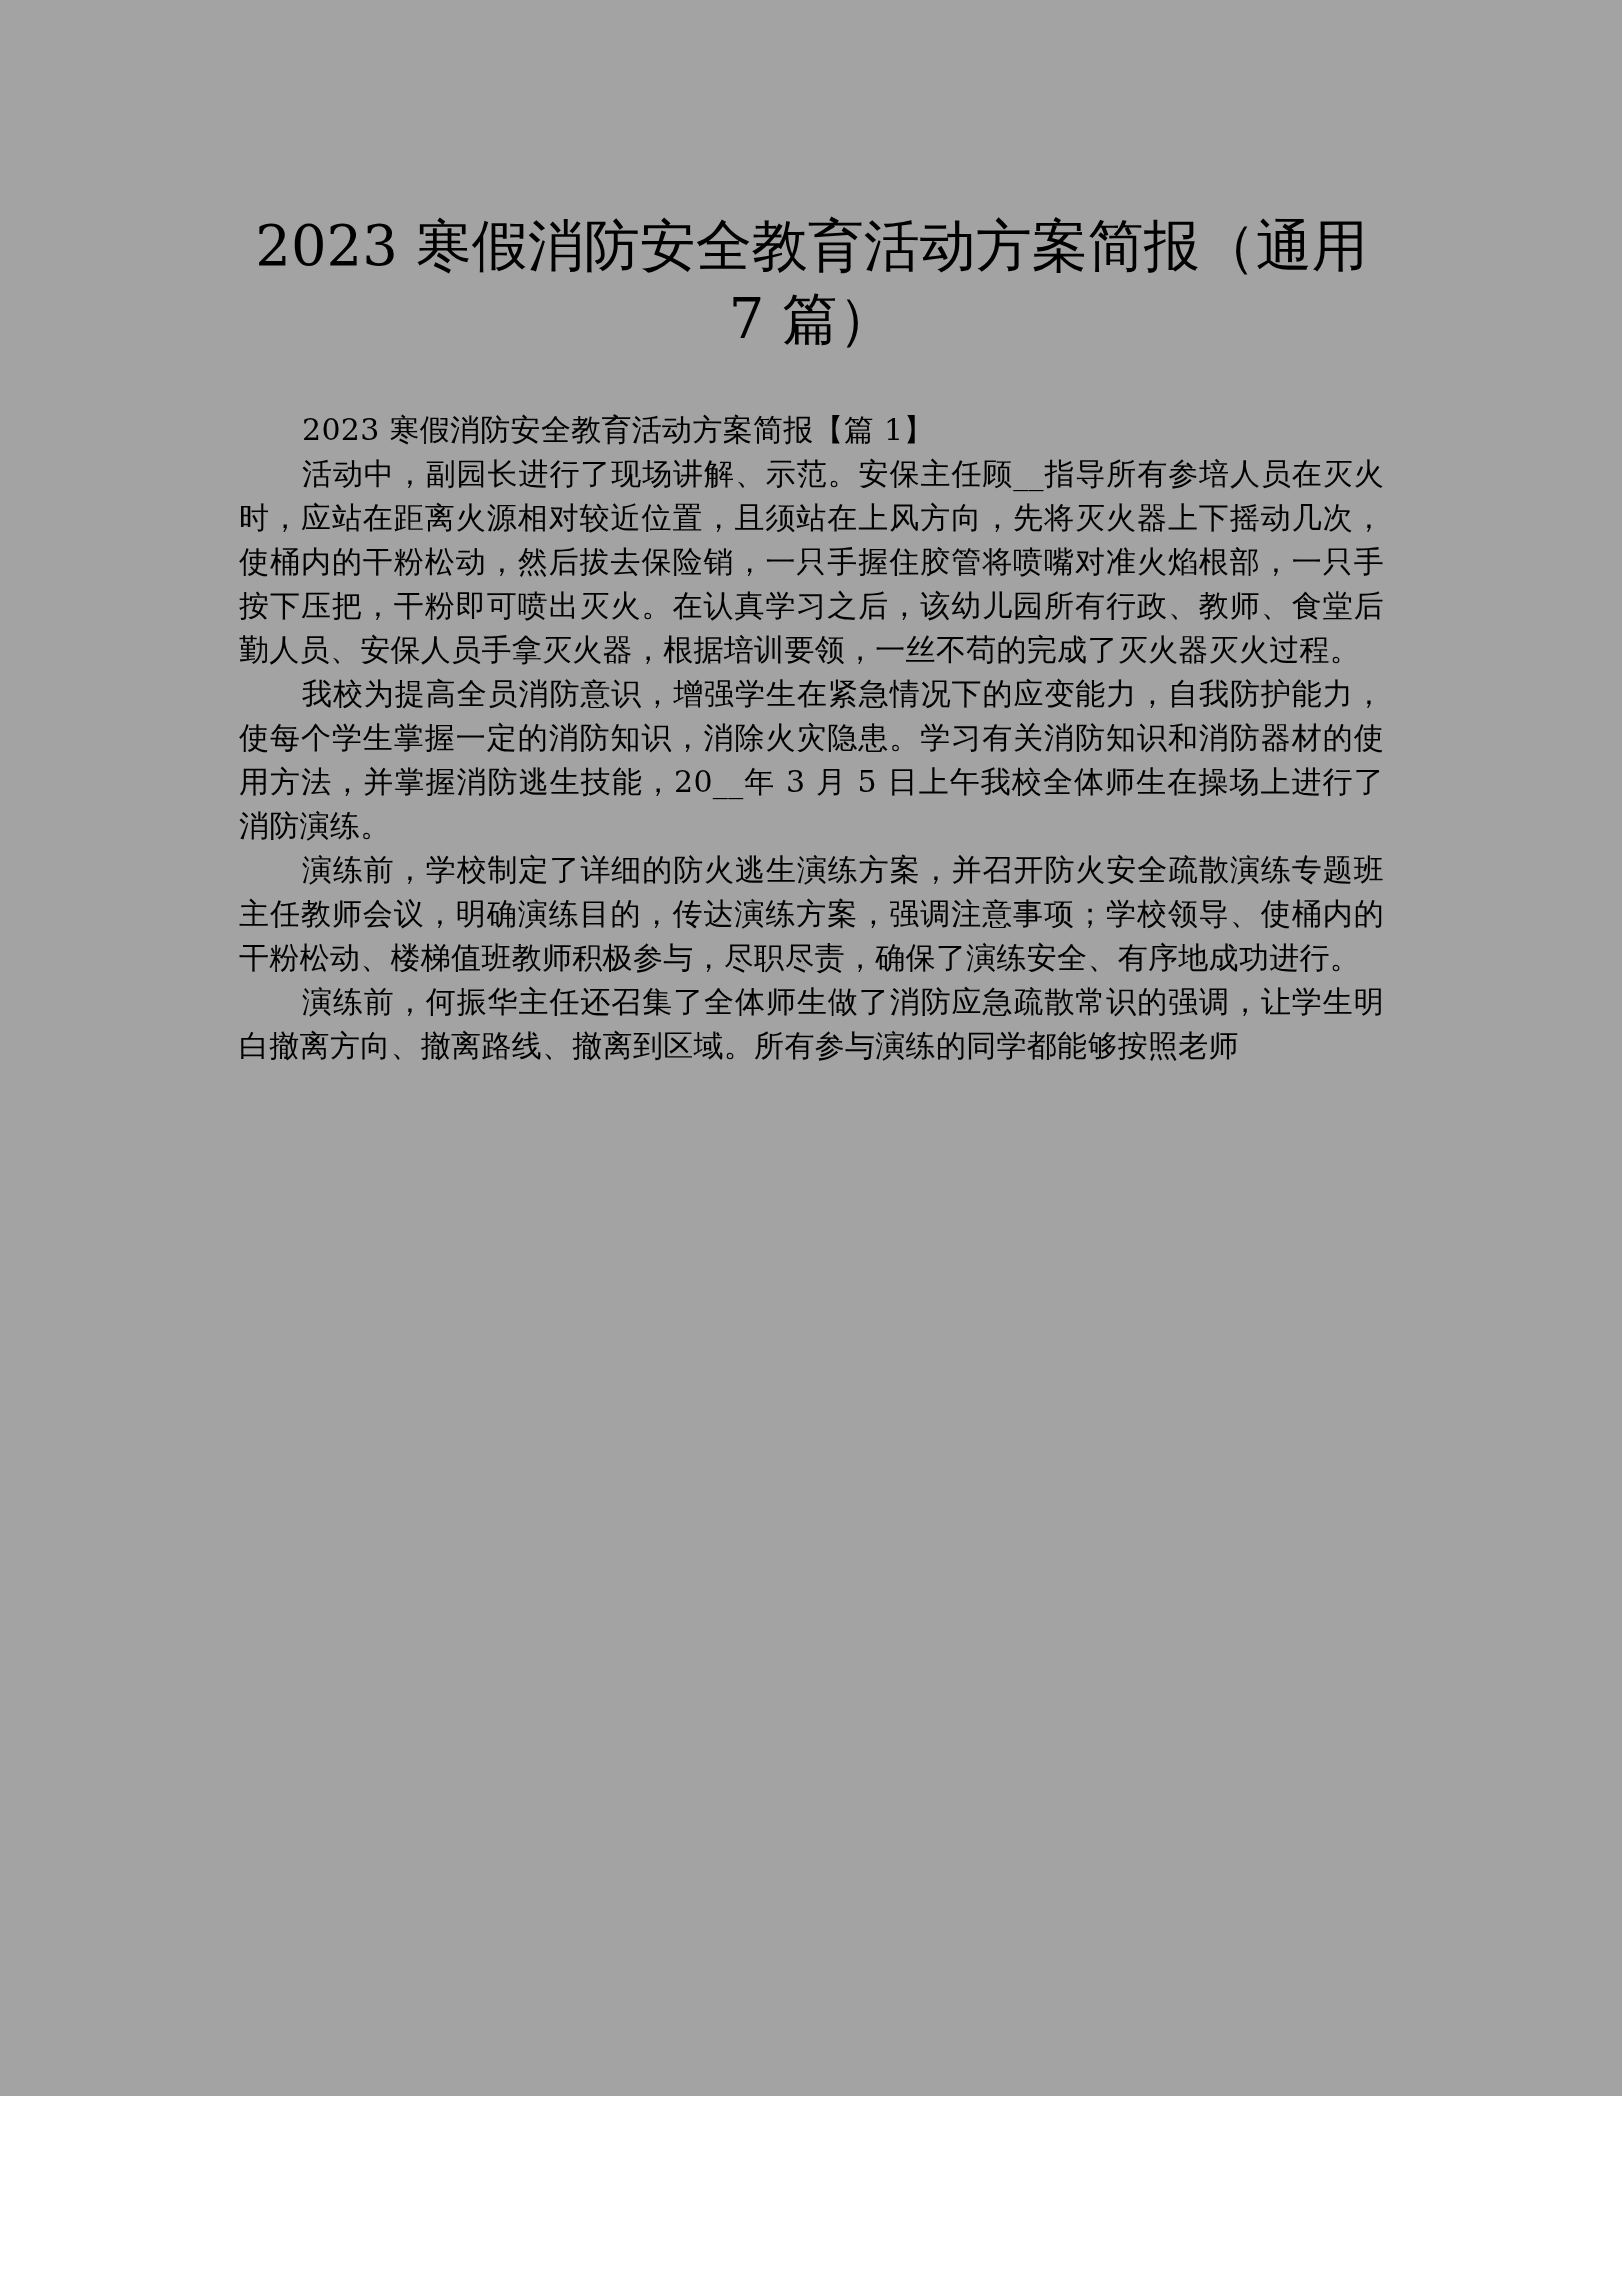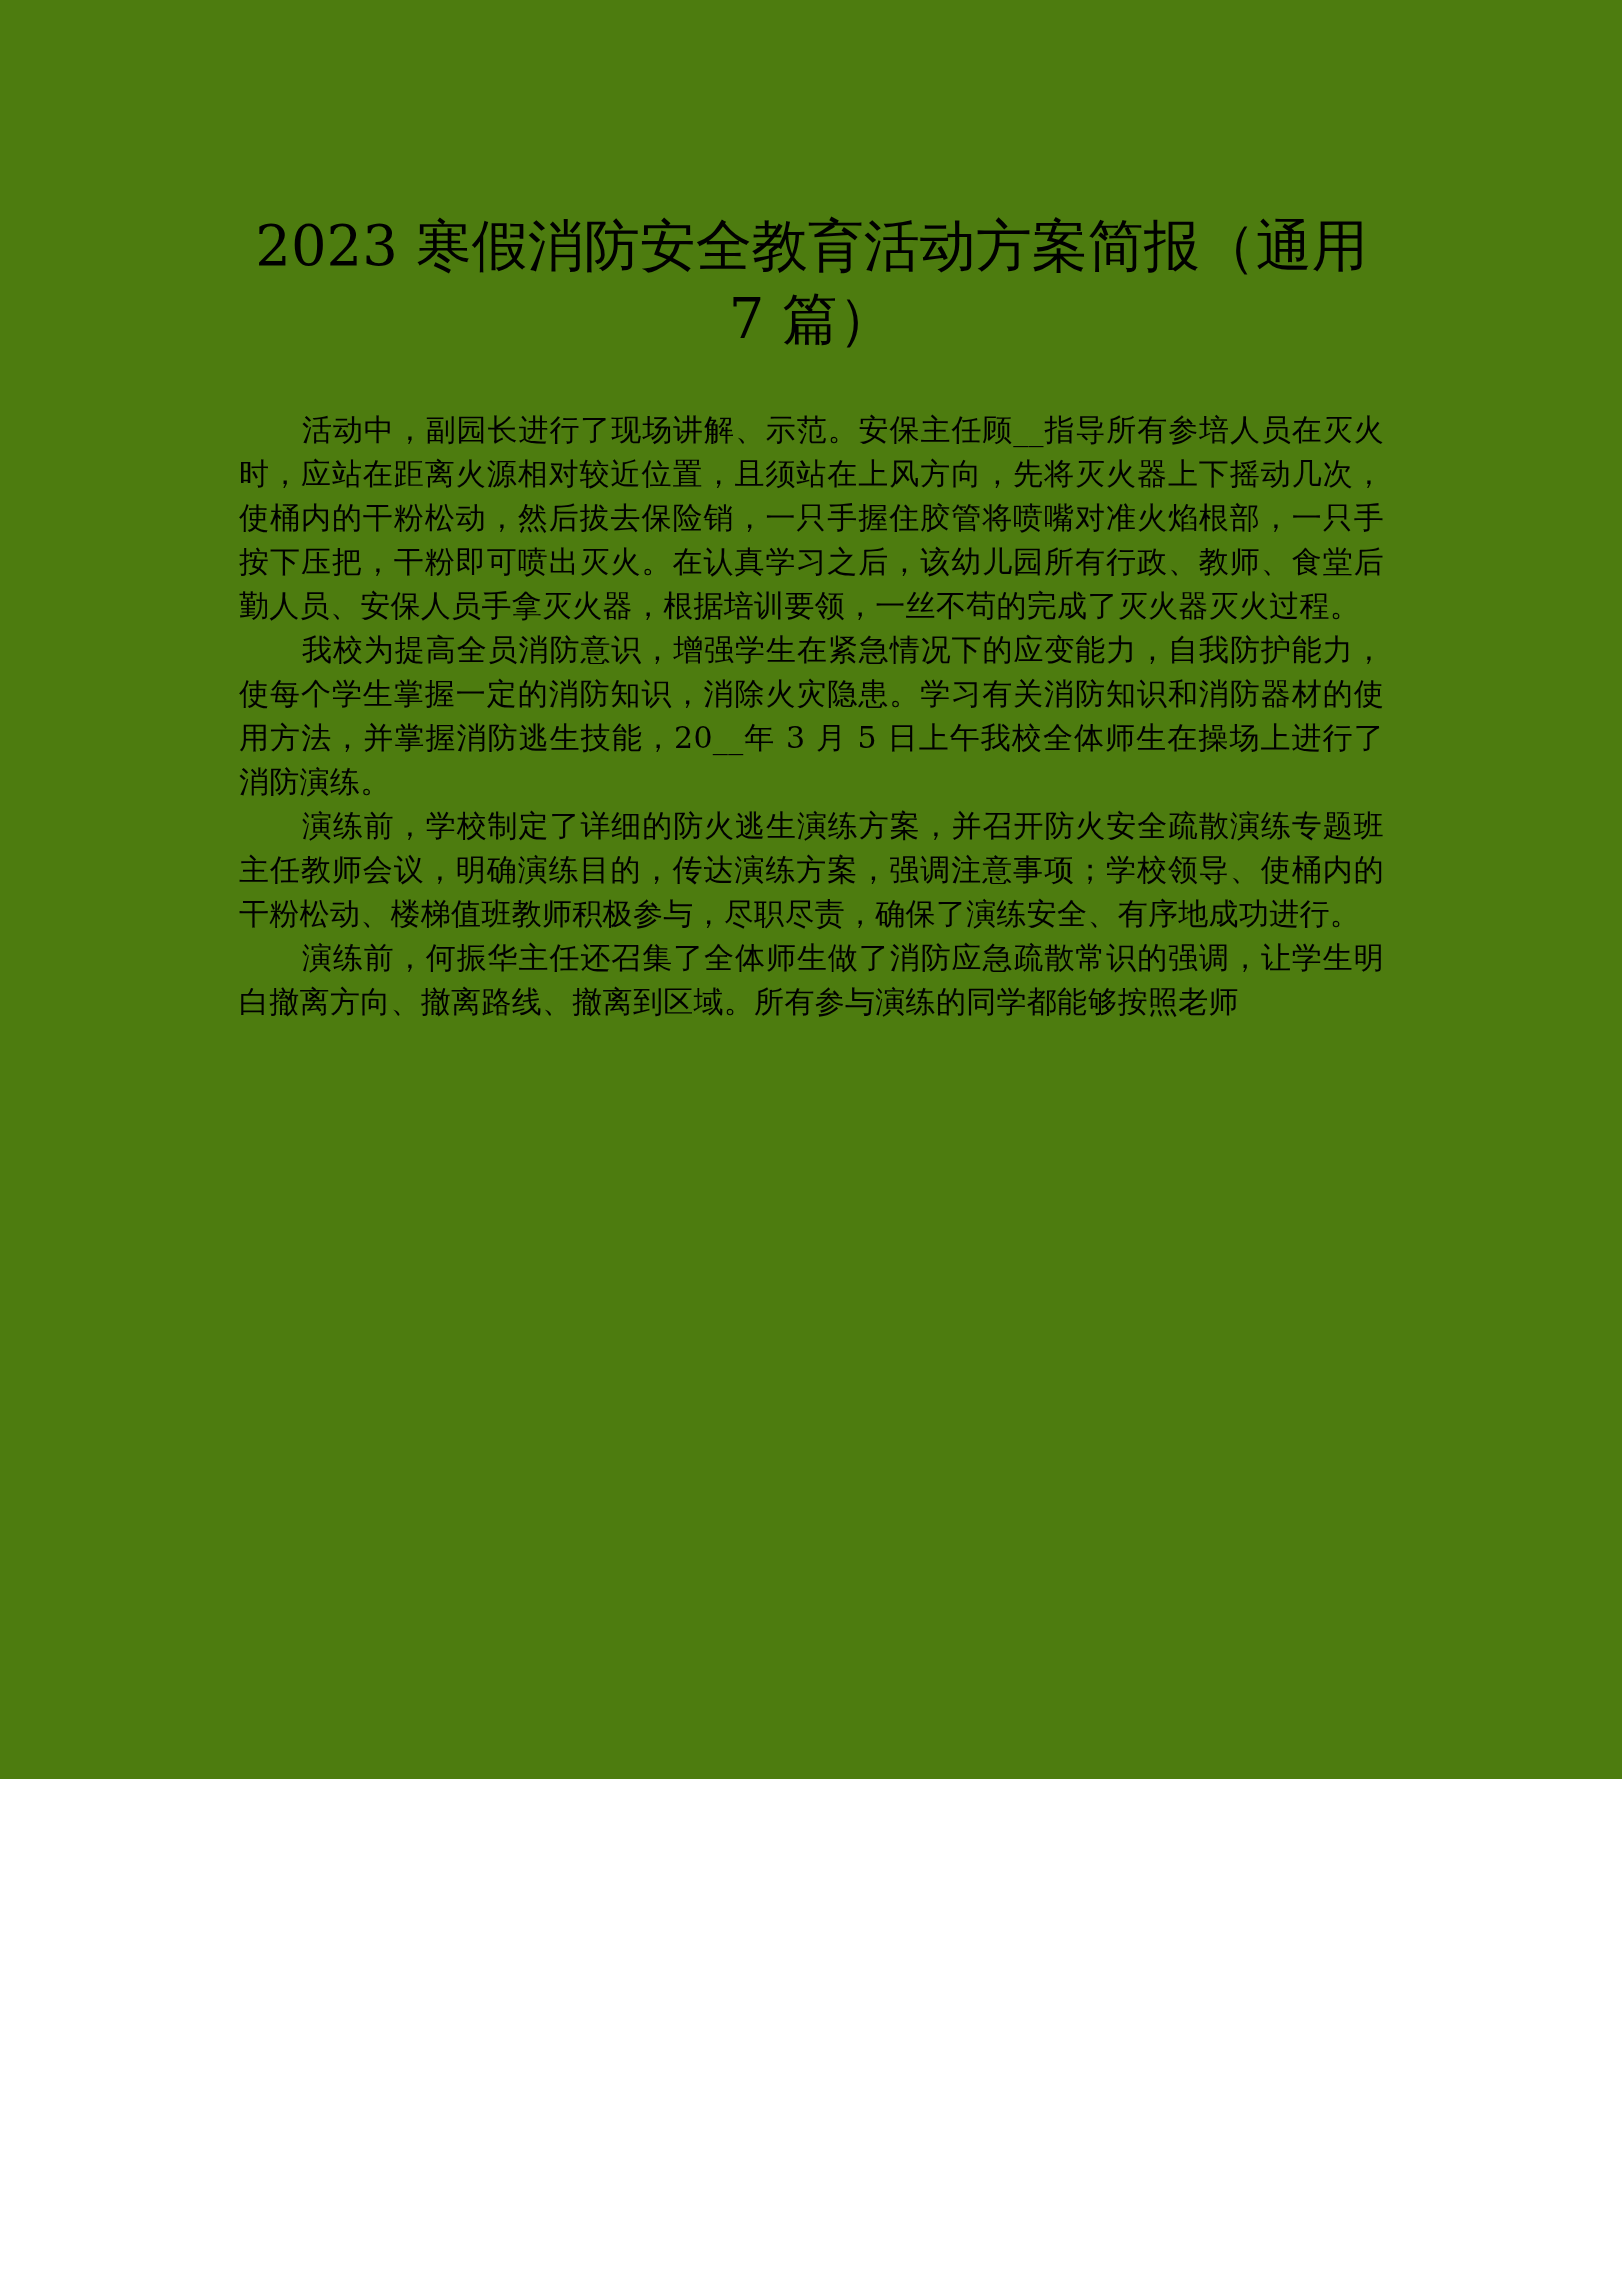--- a/index.html
+++ b/index.html
@@ -11,22 +11,22 @@
     width: 1623px;
     height: 2295px;
     font-family: "DejaVu Serif", "Liberation Serif", serif;
     color: #000000;
     overflow: hidden;
   }
 
   #page {
     position: relative;
     width: 1623px;
-    height: 1779px;
-    background: #4d7c0f;
+    height: 2096px;
+    background: #a3a3a3;
     box-sizing: border-box;
   }
 
   
   #doc-title {
     position: absolute;
     left: 242px;
     top: 171px;
     width: 1139px;
     text-align: center;
@@ -68,20 +68,21 @@
 </style>
 </head>
 <body>
 
 <div id="page">
 
   <h1 id="doc-title">2023 寒假消防安全教育活动方案简报（通用 7 篇）</h1>
 
   <div id="body-block">
 
+    <p class="section-heading">2023 寒假消防安全教育活动方案简报【篇 1】</p>
 
 
     <p class="para">活动中，副园长进行了现场讲解、示范。安保主任顾__指导所有参培人员在灭火时，应站在距离火源相对较近位置，且须站在上风方向，先将灭火器上下摇动几次，使桶内的干粉松动，然后拔去保险销，一只手握住胶管将喷嘴对准火焰根部，一只手按下压把，干粉即可喷出灭火。在认真学习之后，该幼儿园所有行政、教师、食堂后勤人员、安保人员手拿灭火器，根据培训要领，一丝不苟的完成了灭火器灭火过程。</p>
 
 
 
     <p class="para">我校为提高全员消防意识，增强学生在紧急情况下的应变能力，自我防护能力，使每个学生掌握一定的消防知识，消除火灾隐患。学习有关消防知识和消防器材的使用方法，并掌握消防逃生技能，20__年 3 月 5 日上午我校全体师生在操场上进行了消防演练。</p>
 
     <p class="para">演练前，学校制定了详细的防火逃生演练方案，并召开防火安全疏散演练专题班主任教师会议，明确演练目的，传达演练方案，强调注意事项；学校领导、使桶内的干粉松动、楼梯值班教师积极参与，尽职尽责，确保了演练安全、有序地成功进行。</p>
 

